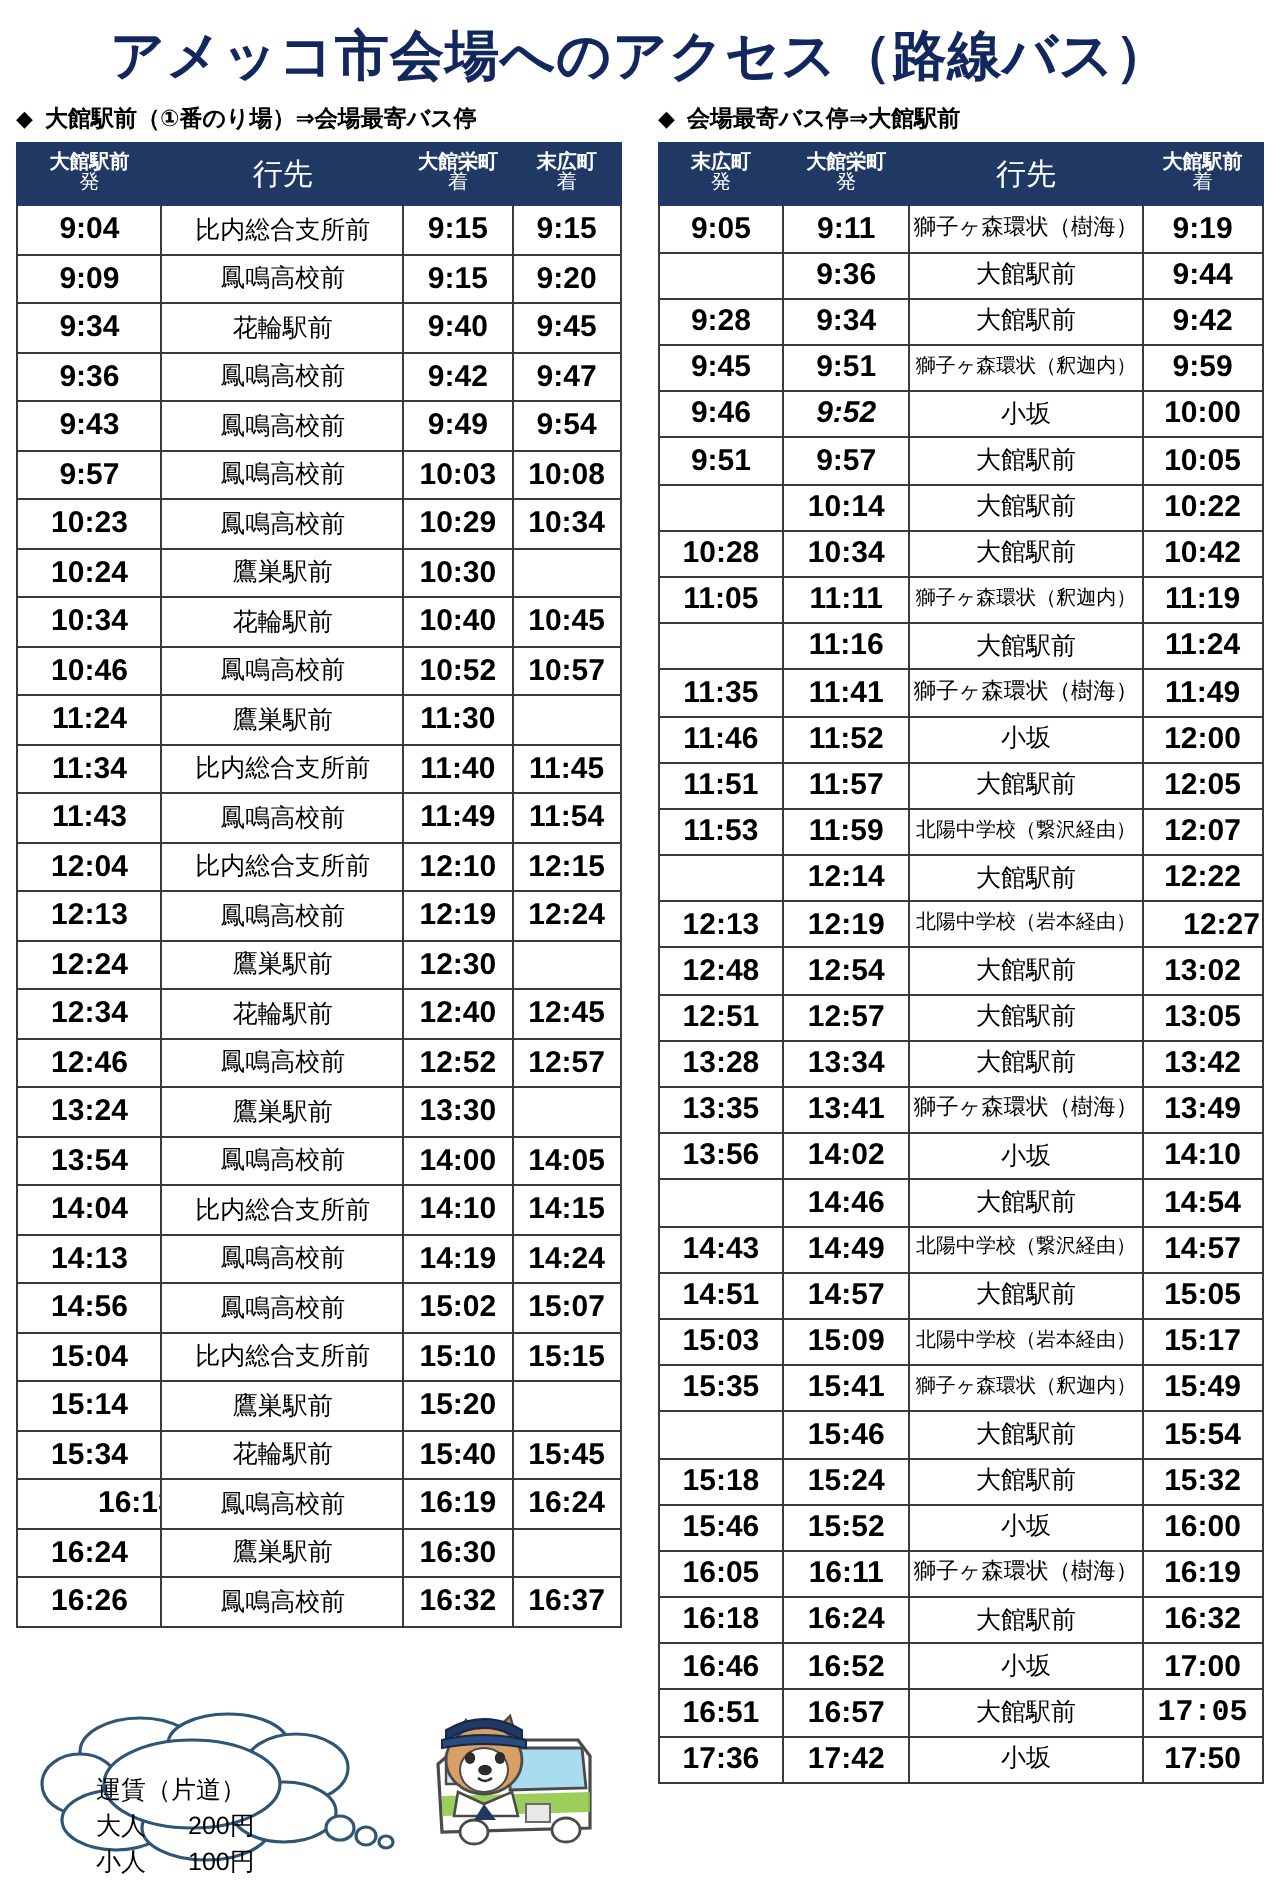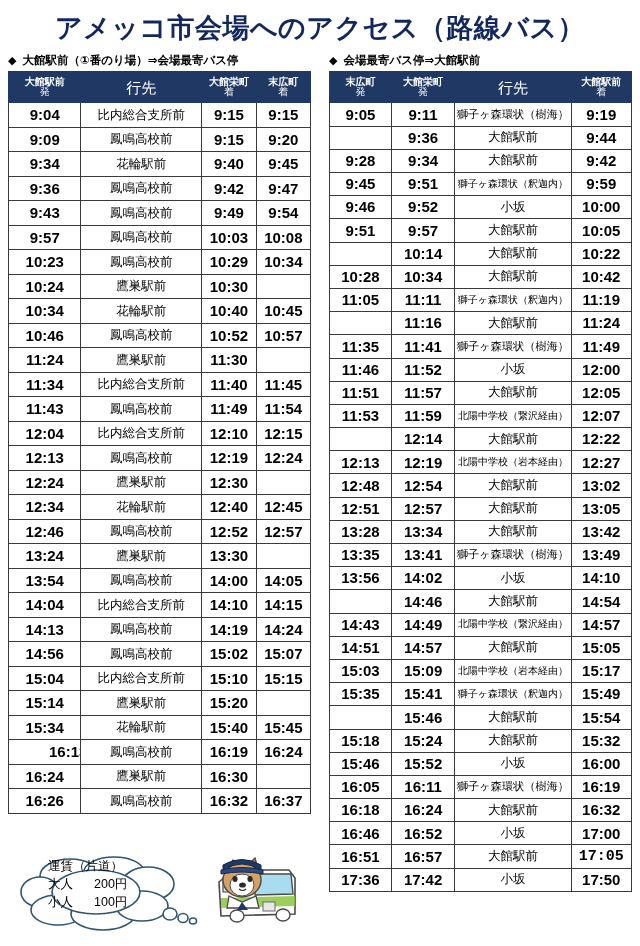--- a/index.html
+++ b/index.html
@@ -120,21 +120,21 @@
     position: absolute;
     left: 10px;
     top: 6px;
     width: 180px;
     height: 78px;
   }
   .bubble svg { position: absolute; left: 0; top: 0; }
   .bubble-text {
     position: absolute;
     left: 30px;
-    top: 4px;
+    top: 33px;
     font-size: 12.5px;
     line-height: 1.42;
     white-space: nowrap;
   }
   .bubble-text .row2 { display: block; }
   .fare-label { display: inline-block; width: 46px; }
   .mascot {
     position: absolute;
     left: 195px;
     top: 4px;
@@ -410,21 +410,21 @@
             <td class="time" style="height: 22.2px;">9:42</td>
           </tr>
           <tr>
             <td class="time" style="height: 22.2px;">9:45</td>
             <td class="time" style="height: 22.2px;">9:51</td>
             <td class="dest small" style="height: 22.2px;">獅子ヶ森環状（釈迦内）</td>
             <td class="time" style="height: 22.2px;">9:59</td>
           </tr>
           <tr>
             <td class="time" style="height: 22.2px;">9:46</td>
-            <td class="time" style="height: 22.2px;">9:52</td>
+            <td class="time" style="height: 22.2px; font-style: italic;">9:52</td>
             <td class="dest" style="height: 22.2px;">小坂</td>
             <td class="time" style="height: 22.2px;">10:00</td>
           </tr>
           <tr>
             <td class="time" style="height: 22.2px;">9:51</td>
             <td class="time" style="height: 22.2px;">9:57</td>
             <td class="dest" style="height: 22.2px;">大館駅前</td>
             <td class="time" style="height: 22.2px;">10:05</td>
           </tr>
           <tr>
@@ -478,21 +478,21 @@
           <tr>
             <td class="time" style="height: 22.2px;"></td>
             <td class="time" style="height: 22.2px;">12:14</td>
             <td class="dest" style="height: 22.2px;">大館駅前</td>
             <td class="time" style="height: 22.2px;">12:22</td>
           </tr>
           <tr>
             <td class="time" style="height: 22.2px;">12:13</td>
             <td class="time" style="height: 22.2px;">12:19</td>
             <td class="dest small" style="height: 22.2px;">北陽中学校（岩本経由）</td>
-            <td class="time" style="height: 22.2px;">12:27</td>
+            <td class="time" style="height: 22.2px; text-align: right;">12:27</td>
           </tr>
           <tr>
             <td class="time" style="height: 22.2px;">12:48</td>
             <td class="time" style="height: 22.2px;">12:54</td>
             <td class="dest" style="height: 22.2px;">大館駅前</td>
             <td class="time" style="height: 22.2px;">13:02</td>
           </tr>
           <tr>
             <td class="time" style="height: 22.2px;">12:51</td>
             <td class="time" style="height: 22.2px;">12:57</td>

